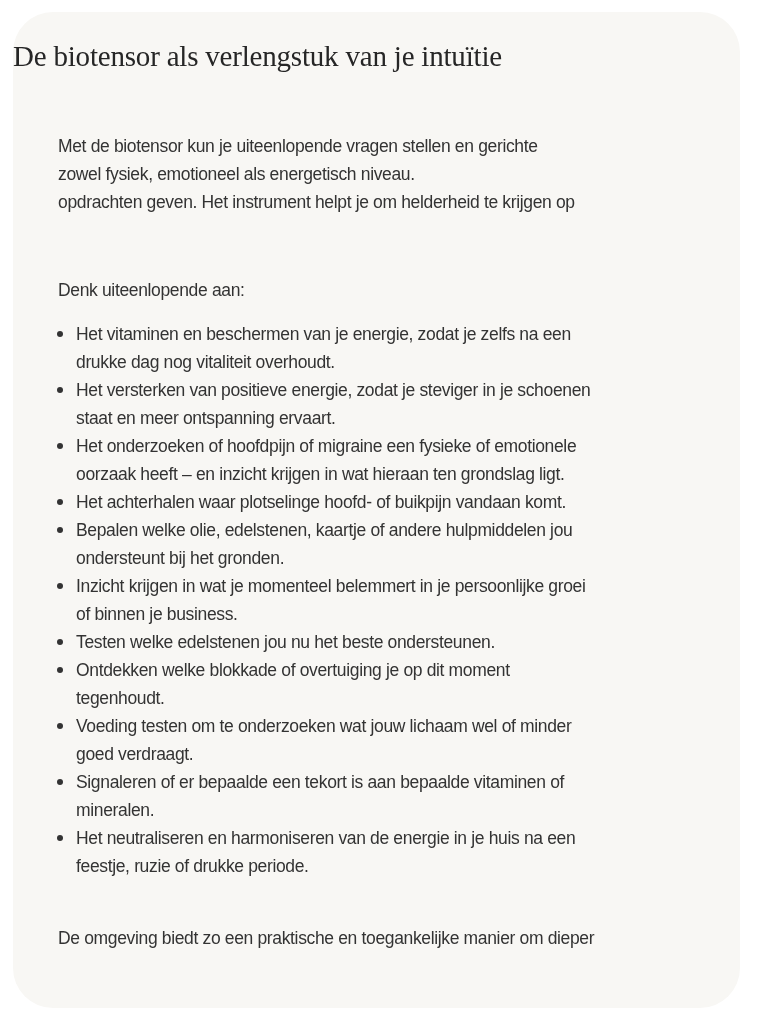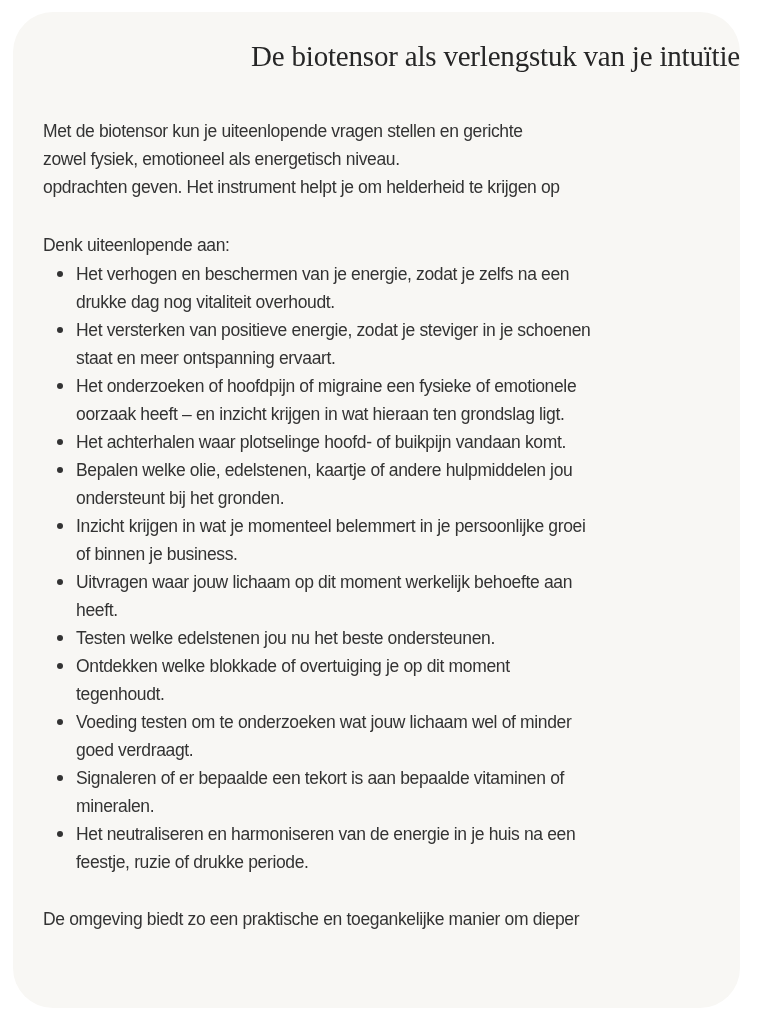--- a/index.html
+++ b/index.html
@@ -21,41 +21,41 @@
       height: 996px;
       background: #f8f7f4;
       border-radius: 40px;
     }
     .title {
       position: absolute;
       left: 0;
       right: 0;
       top: 24px;
       margin: 0;
-      text-align: right;
+      text-align: left;
       font-family: "Liberation Serif", "DejaVu Serif", serif;
       font-weight: normal;
       font-size: 29px;
       letter-spacing: -0.2px;
       color: #262626;
       line-height: 40px;
     }
     .body-text {
       position: absolute;
       left: 29px;
       top: 104px;
       width: 700px;
       font-family: "Liberation Sans", "DejaVu Sans", sans-serif;
       font-size: 17.5px;
       line-height: 28px;
       color: #333333;
       letter-spacing: -0.35px;
     }
     .para {
-      margin: 1px;
+      margin: 16px;
     }
     .line {
       display: block;
       white-space: nowrap;
     }
     .gap {
       height: 28px;
     }
     .bullets {
       list-style: none;
@@ -88,21 +88,21 @@
       <span class="line">zowel fysiek, emotioneel als energetisch niveau.</span>
       <span class="line">opdrachten geven. Het instrument helpt je om helderheid te krijgen op</span>
     </p>
     <div class="gap"></div>
 
     <p class="para">Denk uiteenlopende aan:</p>
 
     <ul class="bullets">
       <li class="bullet-item">
         <span class="bullet-dot"></span>
-        <span class="line">Het verhogen en beschermen van je energie, zodat je zelfs na een</span>
+        <span class="line">Het vitaminen en beschermen van je energie, zodat je zelfs na een</span>
         <span class="line">drukke dag nog vitaliteit overhoudt.</span>
       </li>
       <li class="bullet-item">
         <span class="bullet-dot"></span>
         <span class="line">Het versterken van positieve energie, zodat je steviger in je schoenen</span>
         <span class="line">staat en meer ontspanning ervaart.</span>
       </li>
       <li class="bullet-item">
         <span class="bullet-dot"></span>
         <span class="line">Het onderzoeken of hoofdpijn of migraine een fysieke of emotionele</span>
@@ -114,25 +114,20 @@
       </li>
       <li class="bullet-item">
         <span class="bullet-dot"></span>
         <span class="line">Bepalen welke olie, edelstenen, kaartje of andere hulpmiddelen jou</span>
         <span class="line">ondersteunt bij het gronden.</span>
       </li>
       <li class="bullet-item">
         <span class="bullet-dot"></span>
         <span class="line">Inzicht krijgen in wat je momenteel belemmert in je persoonlijke groei</span>
         <span class="line">of binnen je business.</span>
-      </li>
-      <li class="bullet-item">
-        <span class="bullet-dot"></span>
-        <span class="line">Uitvragen waar jouw lichaam op dit moment werkelijk behoefte aan</span>
-        <span class="line">heeft.</span>
       </li>
       <li class="bullet-item">
         <span class="bullet-dot"></span>
         <span class="line">Testen welke edelstenen jou nu het beste ondersteunen.</span>
       </li>
       <li class="bullet-item">
         <span class="bullet-dot"></span>
         <span class="line">Ontdekken welke blokkade of overtuiging je op dit moment</span>
         <span class="line">tegenhoudt.</span>
       </li>

